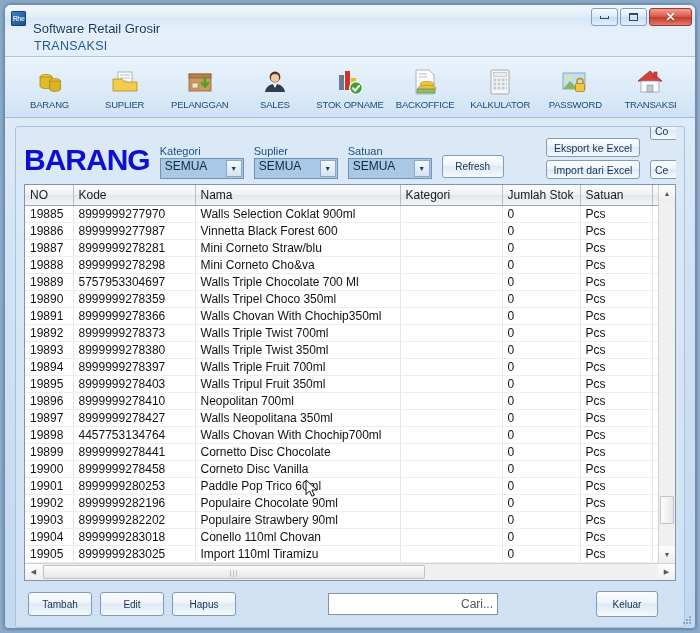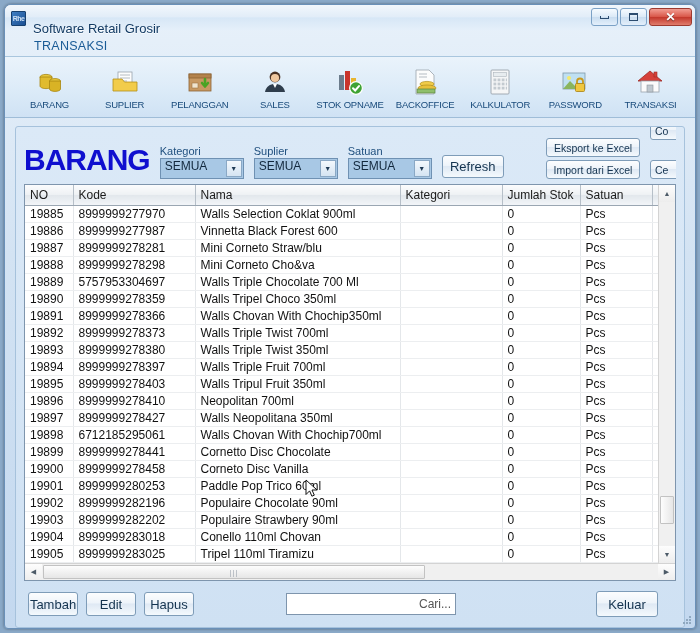--- a/index.html
+++ b/index.html
@@ -136,21 +136,21 @@
   .combo .cb-arrow {
     position: absolute; right: 1px; top: 1px; bottom: 1px; width: 16px;
     background: linear-gradient(to bottom,#f3f8fd,#d5e4f2);
     border: 1px solid #8aa8c5;
     display: flex; align-items: center; justify-content: center;
     font-size: 7px; color: #1f3a55;
   }
   .btn {
     background: linear-gradient(to bottom,#fcfdfe 0%,#eef4fa 45%,#dfe9f4 50%,#f4f9fd 100%);
     border: 1px solid #7e9cb8; border-radius: 3px;
-    font-size: 13px; color: #14334f;
+    font-size: 10px; color: #14334f;
     display: flex; align-items: center; justify-content: center;
     white-space: nowrap; cursor: default;
     font-family: "Liberation Sans", sans-serif;
   }
   .btn-refresh { width: 62px; height: 23px; margin-bottom: 1px; }
   .excel-col { display: flex; flex-direction: column; gap: 3px; margin-left: auto; }
   .btn-xls { width: 94px; height: 19px; font-size: 10.5px; }
   .clip-col { display: flex; flex-direction: column; gap: 20px; overflow: hidden; width: 26px; flex: 0 0 26px; }
   .btn-clip { width: 60px; height: 19px; font-size: 10.5px; justify-content: flex-start; padding-left: 4px; }
 
@@ -215,21 +215,21 @@
     border: 1px solid #c2c2c2; border-radius: 1px;
     display: flex; align-items: center; justify-content: center;
     font-size: 7px; color: #9aa3ac; letter-spacing: 1px;
   }
 
   
   .bottombar {
     flex: 0 0 46px; display: flex; align-items: center;
     padding: 0 4px; gap: 8px;
   }
-  .btn-act { width: 50px; height: 24px; }
+  .btn-act { width: 64px; height: 24px; }
   .search-box {
     width: 170px; height: 22px; margin-left: 84px;
     background: #fff; border: 1px solid #7e95ad;
     font-size: 12px; color: #555; padding: 0 4px;
     display: flex; align-items: center; justify-content: flex-end;
   }
   .btn-keluar { width: 62px; height: 26px; margin-left: auto; margin-right: 14px; }
 
   .resize-grip {
     position: absolute; right: 2px; bottom: 2px; width: 12px; height: 12px;
@@ -559,21 +559,21 @@
                   <td class="c-no">19897</td>
                   <td class="c-kode">8999999278427</td>
                   <td class="c-nama">Walls Neopolitana 350ml</td>
                   <td class="c-kat"></td>
                   <td class="c-stok">0</td>
                   <td class="c-sat">Pcs</td>
                   <td class="c-last"></td>
                 </tr>
                 <tr>
                   <td class="c-no">19898</td>
-                  <td class="c-kode">6712185295061</td>
+                  <td class="c-kode">4457753134764</td>
                   <td class="c-nama">Walls Chovan With Chochip700ml</td>
                   <td class="c-kat"></td>
                   <td class="c-stok">0</td>
                   <td class="c-sat">Pcs</td>
                   <td class="c-last"></td>
                 </tr>
                 <tr>
                   <td class="c-no">19899</td>
                   <td class="c-kode">8999999278441</td>
                   <td class="c-nama">Cornetto Disc Chocolate</td>
@@ -623,21 +623,21 @@
                   <td class="c-kode">8999999283018</td>
                   <td class="c-nama">Conello 110ml Chovan</td>
                   <td class="c-kat"></td>
                   <td class="c-stok">0</td>
                   <td class="c-sat">Pcs</td>
                   <td class="c-last"></td>
                 </tr>
                 <tr>
                   <td class="c-no">19905</td>
                   <td class="c-kode">8999999283025</td>
-                  <td class="c-nama">Tripel 110ml Tiramizu</td>
+                  <td class="c-nama">Import 110ml Tiramizu</td>
                   <td class="c-kat"></td>
                   <td class="c-stok">0</td>
                   <td class="c-sat">Pcs</td>
                   <td class="c-last"></td>
                 </tr>
                 <tr>
                   <td class="c-no">19906</td>
                   <td class="c-kode">8999999283032</td>
                   <td class="c-nama">Conello Hazelnut Moccacino</td>
                   <td class="c-kat"></td>

